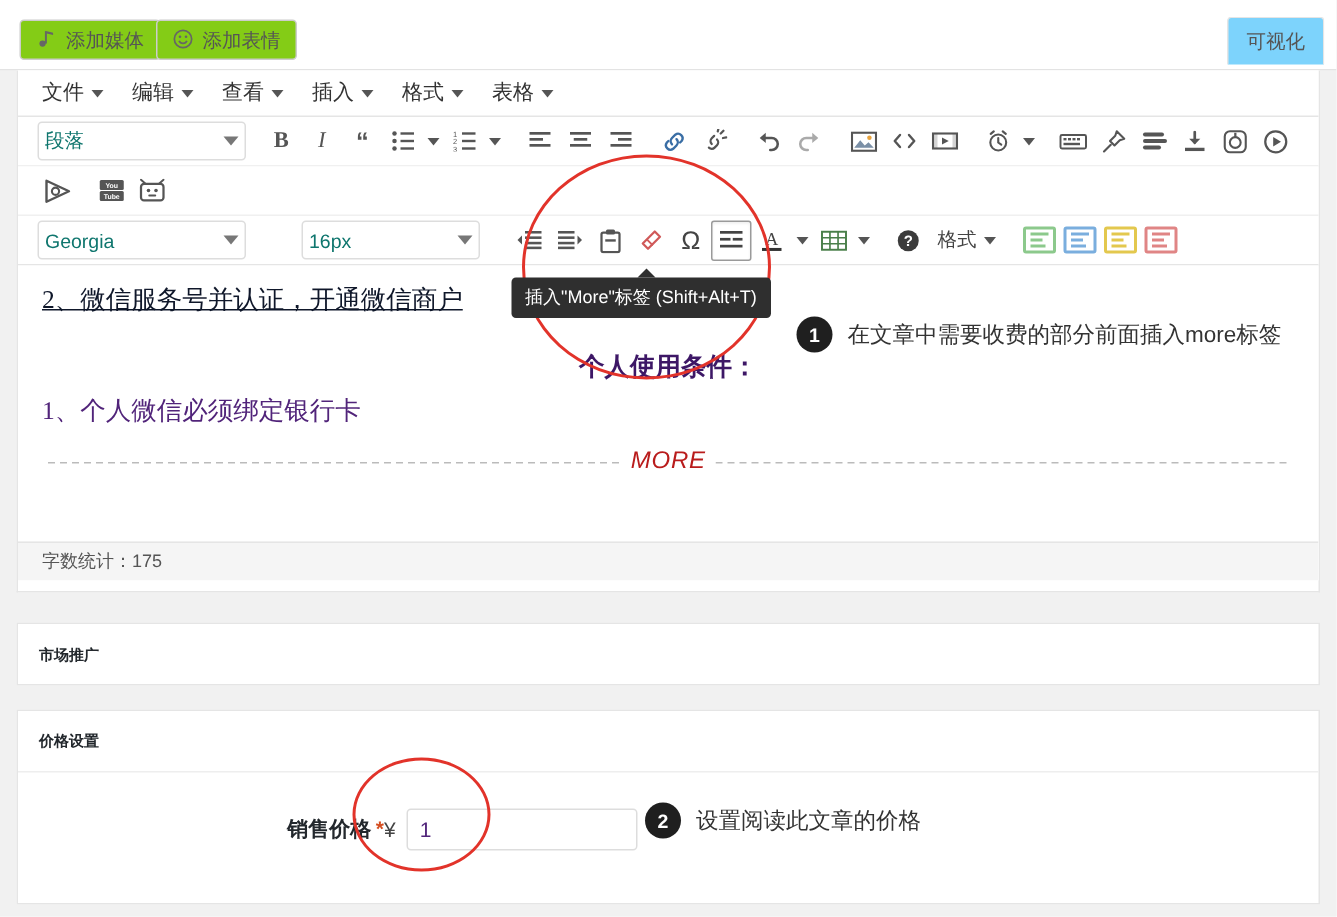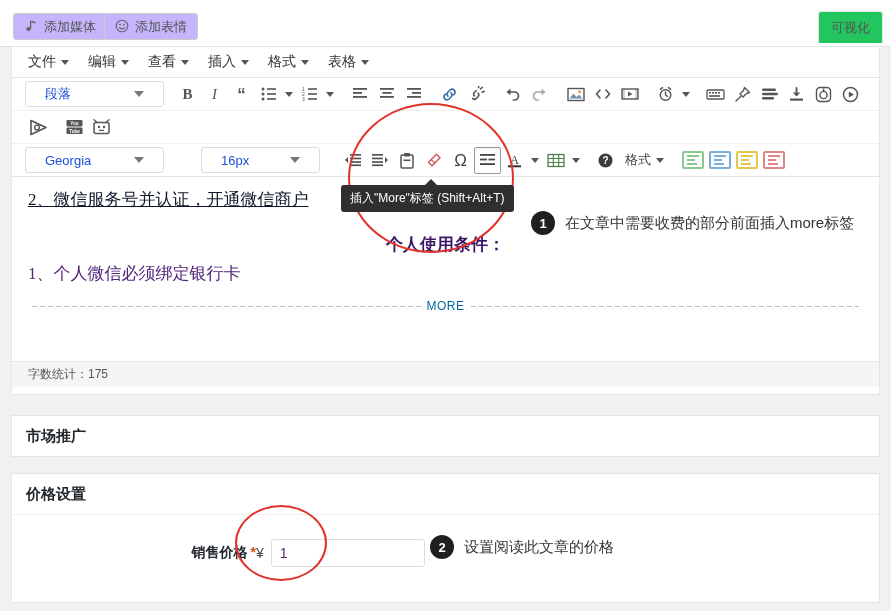--- a/index.html
+++ b/index.html
@@ -14,36 +14,36 @@
 
   
   .media-bar {
     position: absolute; left: 0; top: 0; width: 891px; height: 47px;
     background: #ffffff; border-bottom: 1px solid #e3e3e3;
   }
   .btn-media {
     position: absolute; top: 13px; height: 27px;
     display: flex; align-items: center; gap: 6px;
     padding: 0 10px;
-    background: #c4b5fd;
+    background: #84cc16;
     border: 1px solid #ccc;
     border-radius: 3px;
     color: #555; font-size: 13px;
     cursor: pointer;
   }
   #btn-add-media { left: 13px; }
   #btn-add-emoji { left: 104px; }
   .btn-media .glyph { font-size: 13px; color: #666; line-height: 1; }
 
   .tab-visual {
     position: absolute; right: 8px; top: 11px;
     height: 32px; min-width: 55px;
     display: flex; align-items: center; justify-content: center;
     padding: 0 12px;
-    background: #22c55e;
+    background: #7dd3fc;
     border: 1px solid #e5e5e5; border-bottom: none;
     border-radius: 3px 3px 0 0;
     font-size: 13px; color: #555;
     cursor: pointer;
   }
 
   
   .editor-shell {
     position: absolute; left: 11px; top: 47px; width: 869px; height: 348px;
     background: #ffffff; border: 1px solid #e5e5e5; border-top: none;
@@ -69,21 +69,21 @@
   .toolbar-row {
     min-height: 33px; display: flex; align-items: center;
     padding-left: 13px; background: #fff;
     border-bottom: 1px solid #f0f0f0;
   }
   .toolbar-row.last { border-bottom: 1px solid #e5e5e5; }
 
   .tb-select {
     height: 26px; background: #fff; border: 1px solid #ddd;
     border-radius: 3px; display: flex; align-items: center;
-    padding: 0 19px; font-size: 13px; color: #1d4ed8;
+    padding: 0 4px; font-size: 13px; color: #0f766e;
     margin-right: 10px; position: relative; cursor: pointer;
   }
   .tb-select .lbl { flex: 1; }
   .tb-select .caret {
     width: 0; height: 0; border-left: 5px solid transparent;
     border-right: 5px solid transparent; border-top: 6px solid #777;
     margin-left: 8px;
   }
   #sel-paragraph { width: 139px; }
   #sel-font { width: 139px; }
@@ -144,42 +144,43 @@
   .more-divider {
     position: absolute; left: 20px; right: 20px; top: 122px;
     display: flex; align-items: center; gap: 6px;
   }
   .more-divider .dash {
     flex: 1; height: 1px;
     background-image: linear-gradient(to right, #bbb 60%, rgba(255,255,255,0) 0%);
     background-size: 8px 1px; background-repeat: repeat-x;
   }
   .more-divider .txt {
-    font-size: 12px; color: #0369a1; letter-spacing: .5px;
+    font-size: 16px; color: #b91c1c; letter-spacing: .5px;
     font-family: "Liberation Sans", sans-serif;
+    font-style: italic;
   }
 
   
   .wordcount-bar {
     position: absolute; left: 0; bottom: 0; width: 100%; height: 26px;
     background: #f5f5f5; border-top: 1px solid #e5e5e5;
     display: flex; align-items: center; padding-left: 16px;
     font-size: 12px; color: #555;
   }
 
   
   .panel {
     position: absolute; left: 11px; width: 869px;
     background: #fff; border: 1px solid #e5e5e5;
   }
   #panel-market { top: 415px; height: 42px; }
   #panel-price  { top: 473px; height: 130px; }
   .panel-head {
     height: 41px; display: flex; align-items: center;
-    padding-left: 14px; font-size: 15px; font-weight: bold; color: #23282d;
+    padding-left: 14px; font-size: 10px; font-weight: bold; color: #23282d;
   }
   #panel-price .panel-head { border-bottom: 1px solid #eee; }
   .panel-body { padding: 24px 14px 0 14px; position: relative; }
   .field-row { display: flex; align-items: center; }
   .field-label {
     width: 230px; font-size: 14px; font-weight: bold; color: #23282d; text-align: right;
   }
   .req { color: #d54e21; margin-left: 3px; font-weight: bold; }
   .yen { font-size: 14px; color: #444; margin-right: 7px; }
   .price-input {

